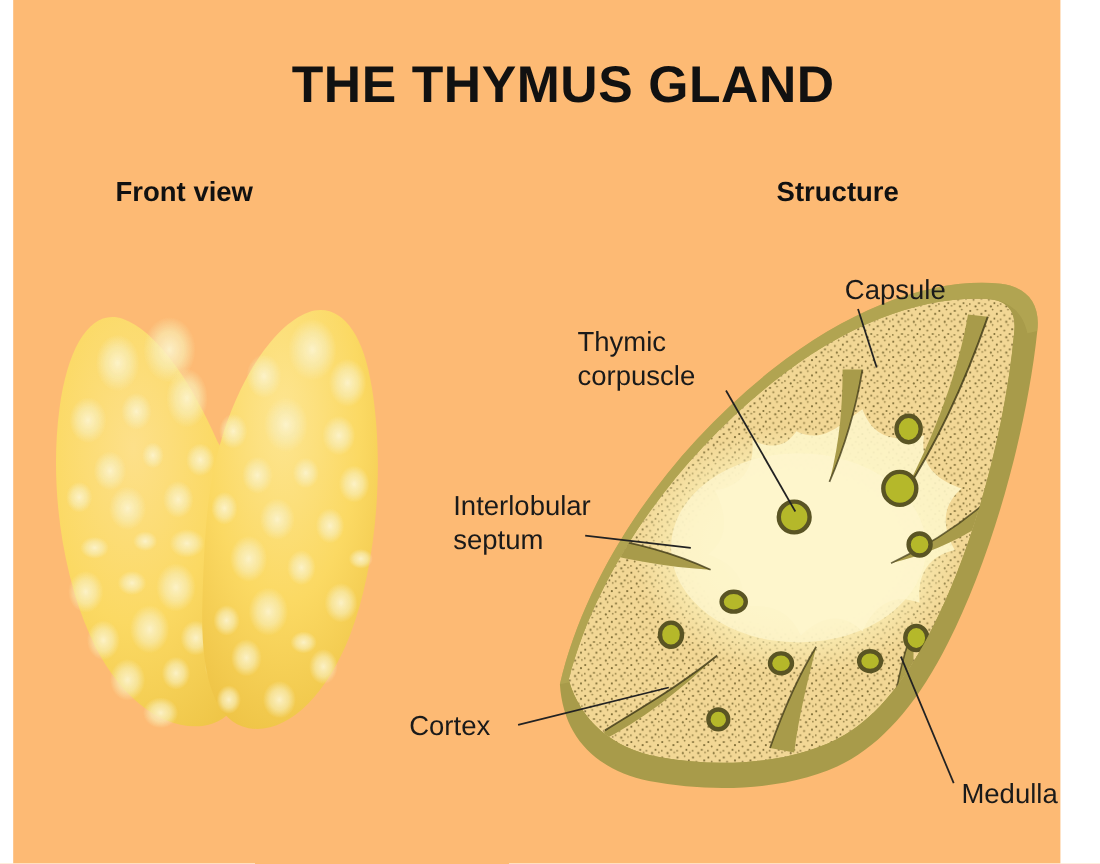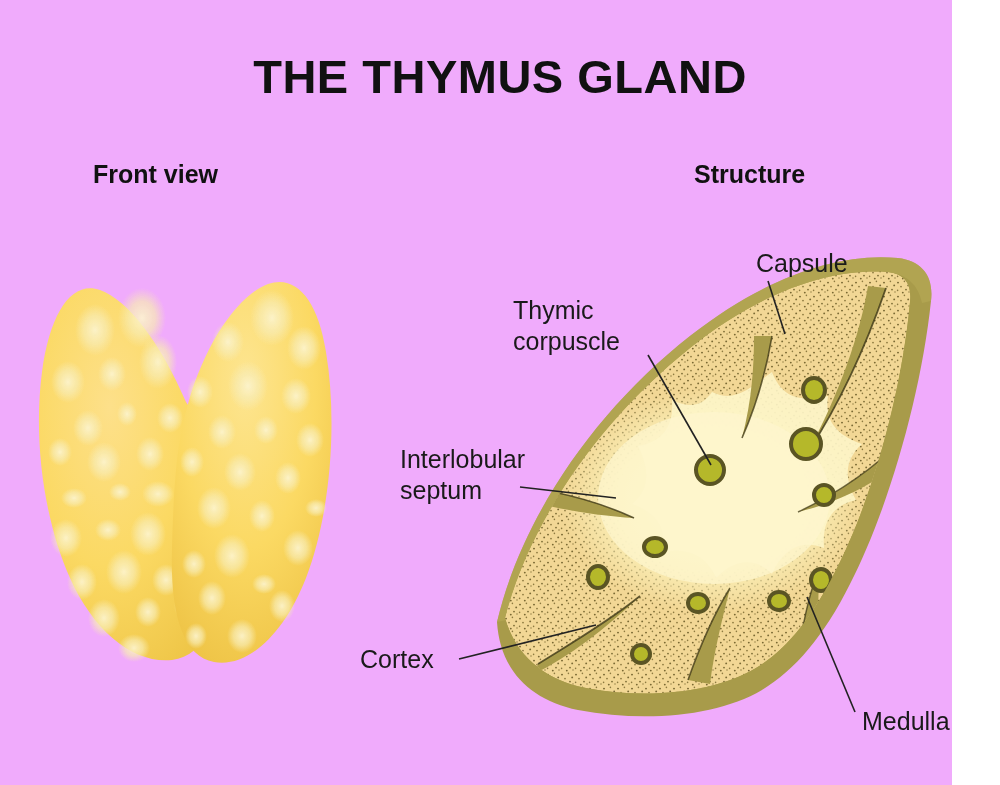--- a/index.html
+++ b/index.html
@@ -12,21 +12,22 @@
     width: 1000px;
     height: 785px;
     overflow: hidden;
     font-family: "Liberation Sans", sans-serif;
     color: #1a1a1a;
   }
   #page {
     position: relative;
     width: 952px;
     height: 785px;
-    background: #f0abfc;
+    background: #fdba74;
+    margin-left: 12px;
   }
   #diagram-svg {
     position: absolute;
     left: 0;
     top: 0;
     width: 1000px;
     height: 785px;
     display: block;
   }
   .ttl {

